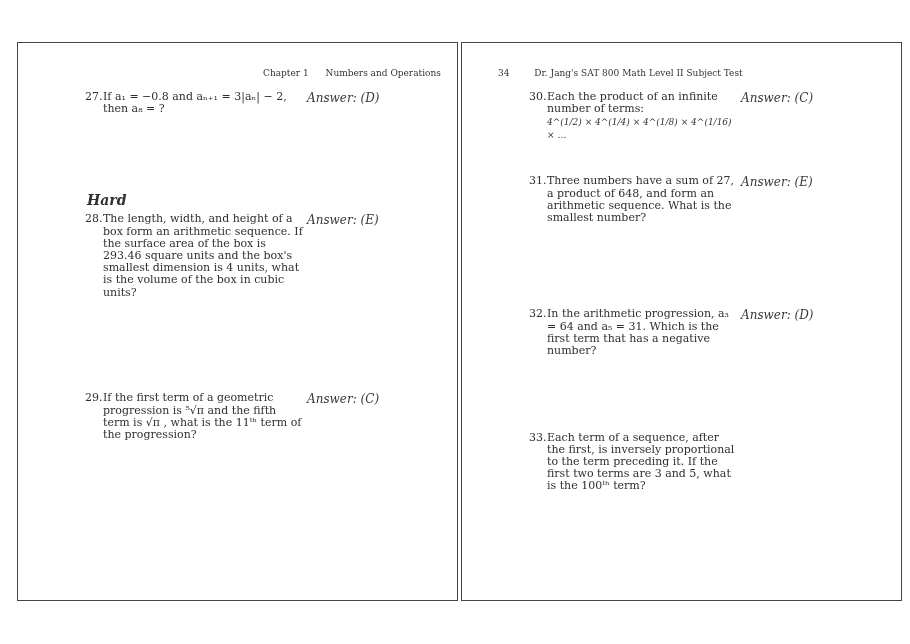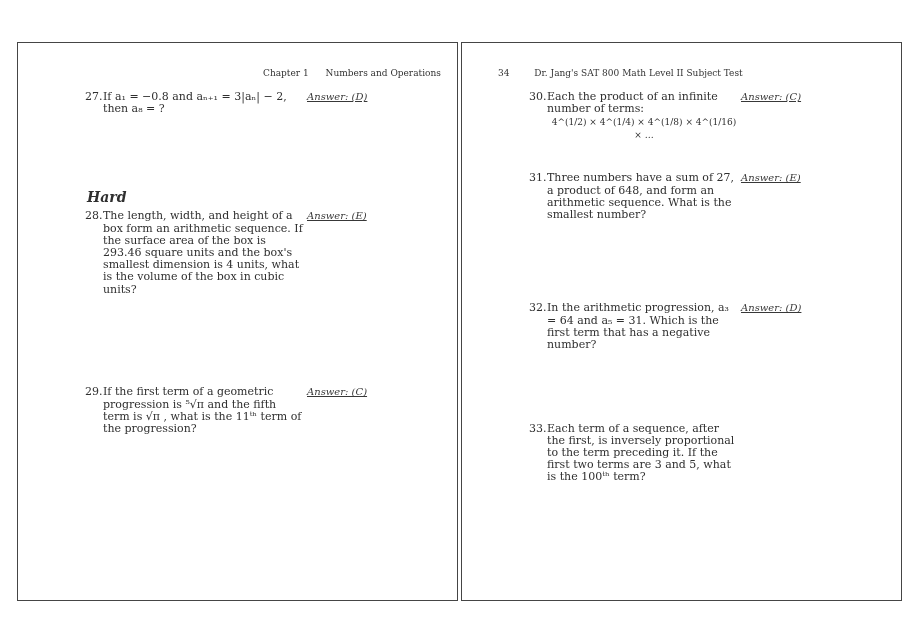--- a/index.html
+++ b/index.html
@@ -29,27 +29,27 @@
 
   .q-row{display:flex;align-items:flex-start;}
   .q-col{flex:0 0 auto;width:222px;}
   .page-r .q-col{width:212px;}
   .a-col{flex:0 0 auto;width:146px;}
   .page-r .a-col{width:150px;}
 
   .q-main{display:flex;font-size:11px;line-height:12.2px;}
   .q-num{flex:0 0 18px;}
   .q-text{flex:1 1 auto;padding-right:4px;}
-  .q-formula{margin:1px 0 0 18px;font-size:9px;line-height:13px;text-align:center;}
+  .q-formula{margin:1px 0 0 18px;font-size:9px;line-height:13px;font-style:italic;}
   .q-formula:empty{display:none;}
   .options{margin-left:36px;margin-top:3px;font-size:9px;line-height:10.6px;}
   .page-r .options{margin-left:13px;}
   .option{white-space:nowrap;}
 
-  .a-label{font-style:italic;font-size:10px;margin-bottom:9px;color:#383838;text-decoration:underline;}
+  .a-label{font-style:italic;font-size:12px;margin-bottom:9px;color:#383838;}
   .sol-line{font-style:italic;font-size:7.6px;line-height:9.7px;min-height:9.7px;color:#383838;}
 </style>
 </head>
 <body>
 
 <div class="page page-l">
   <div class="header">
     <span class="h-chapter">Chapter 1</span>
     <span class="h-section">Numbers and Operations</span>
     <span class="h-num">33</span>

